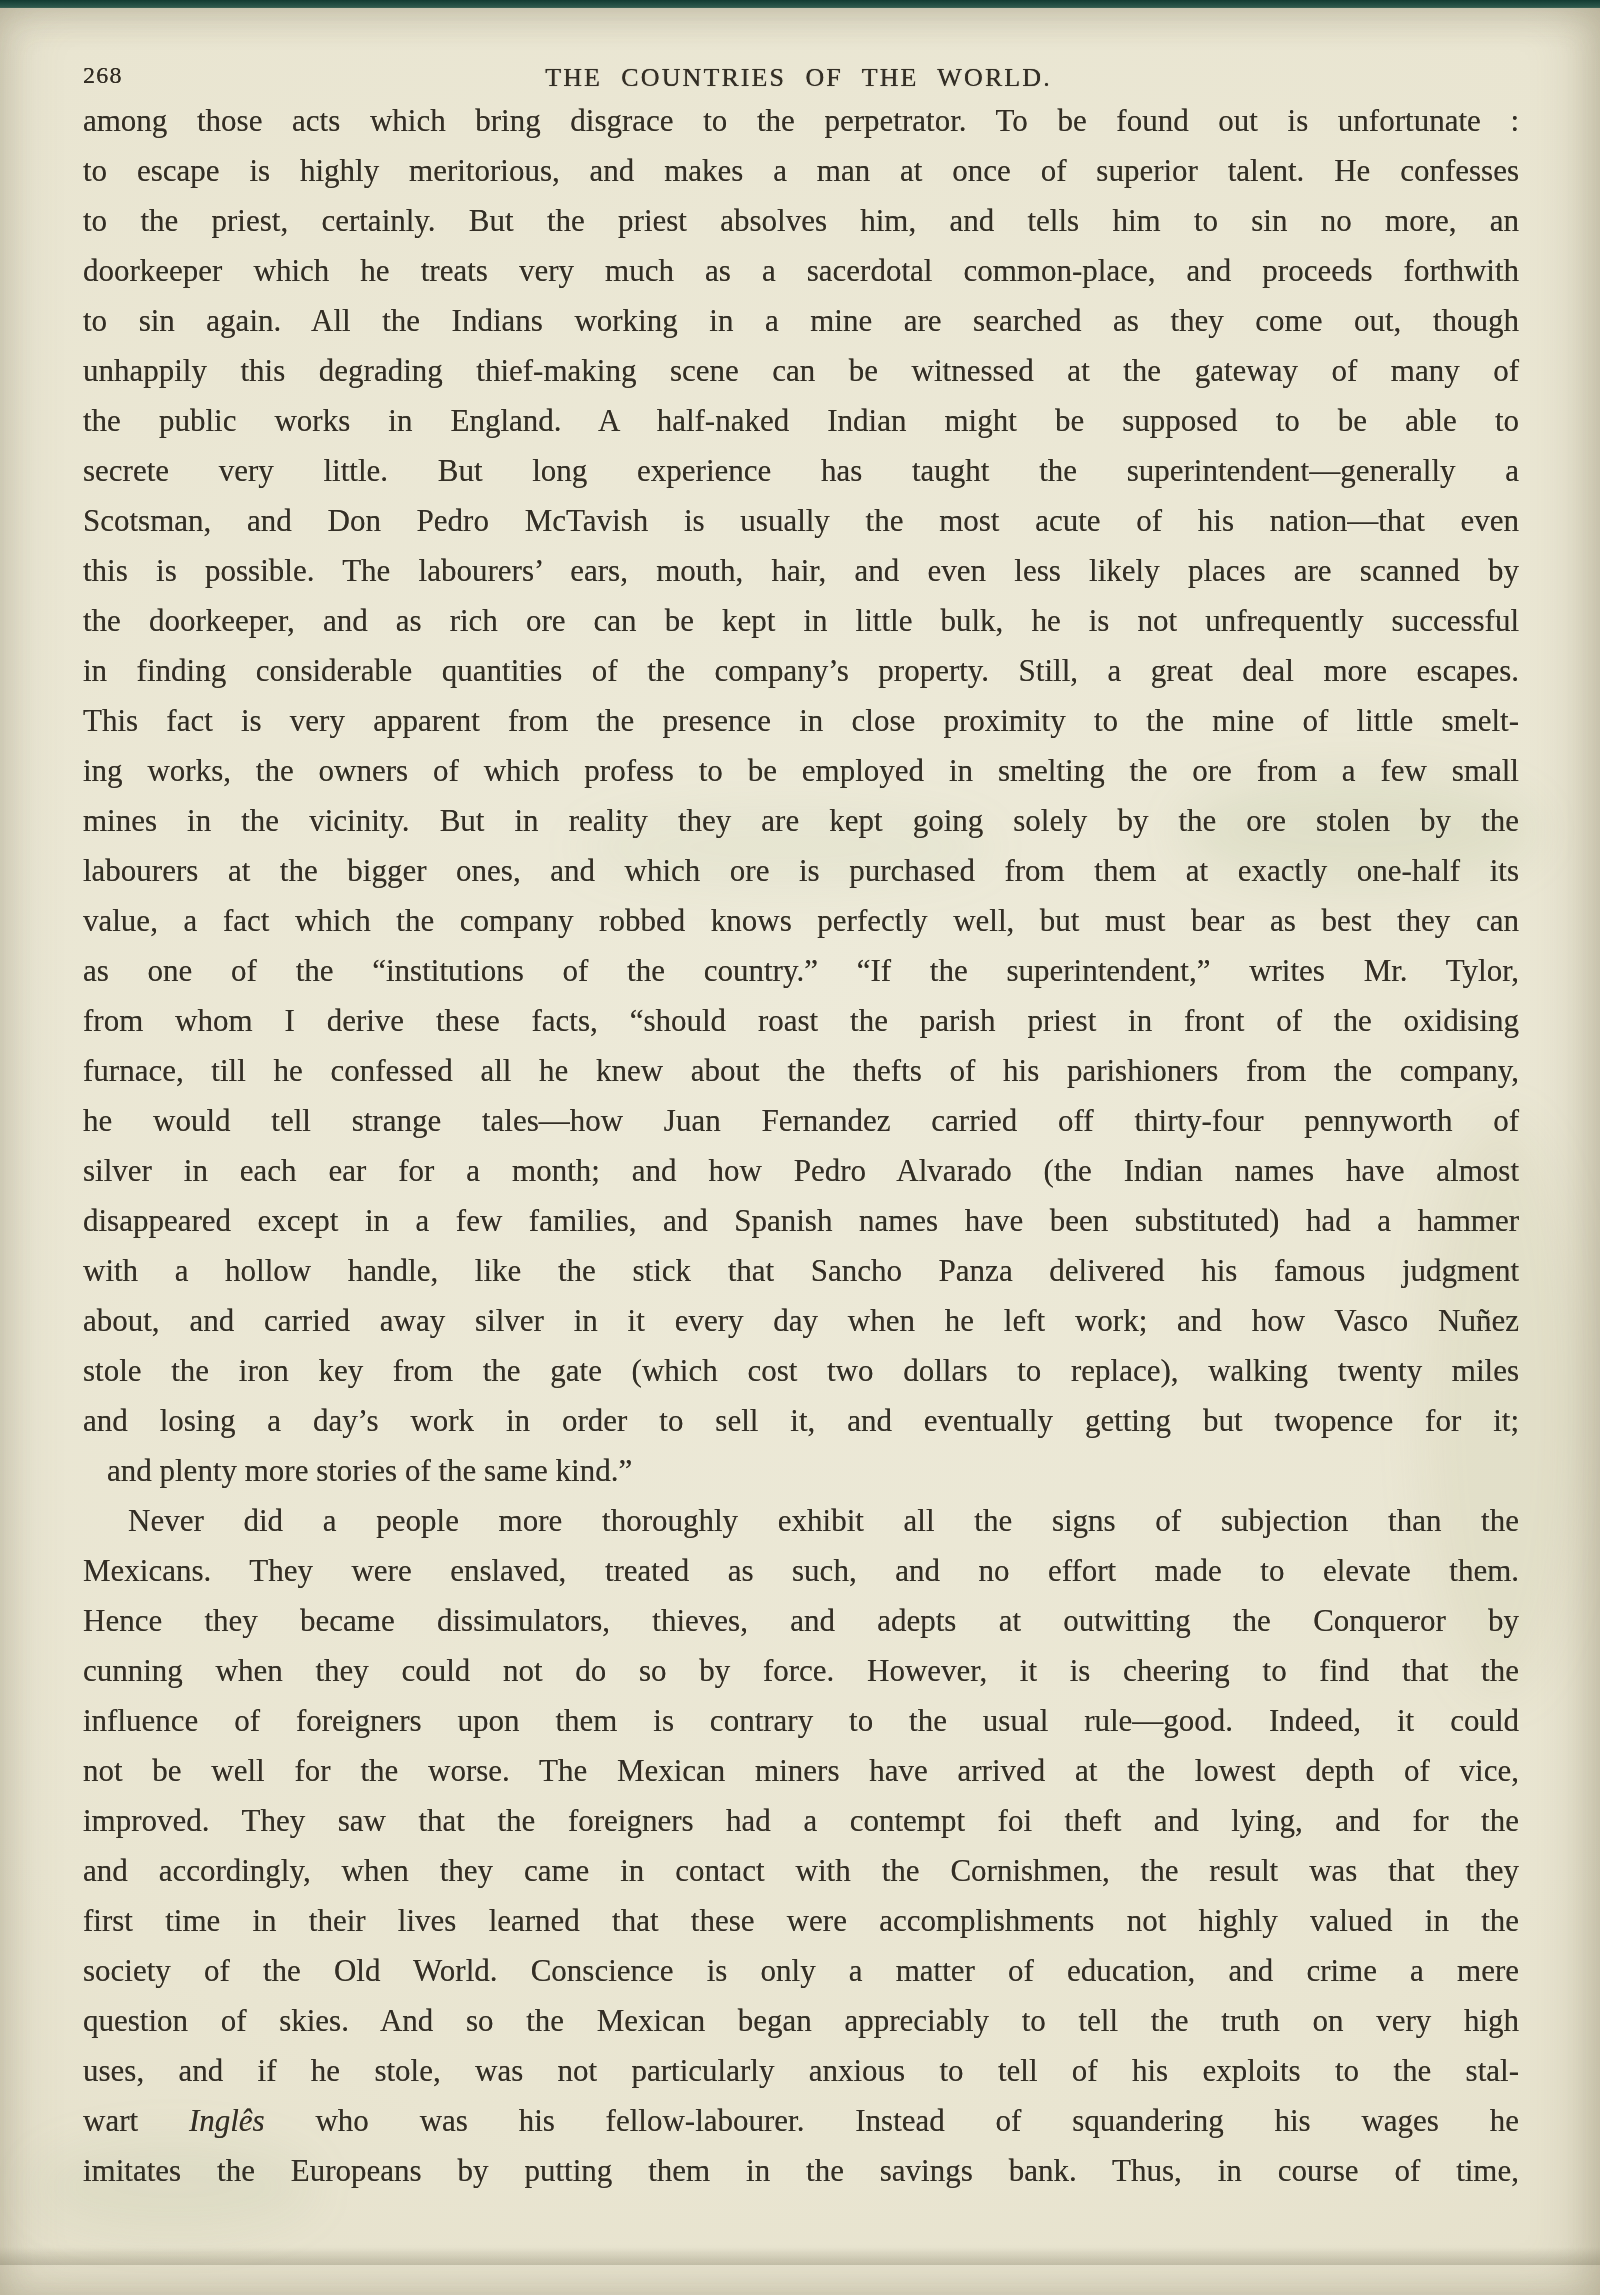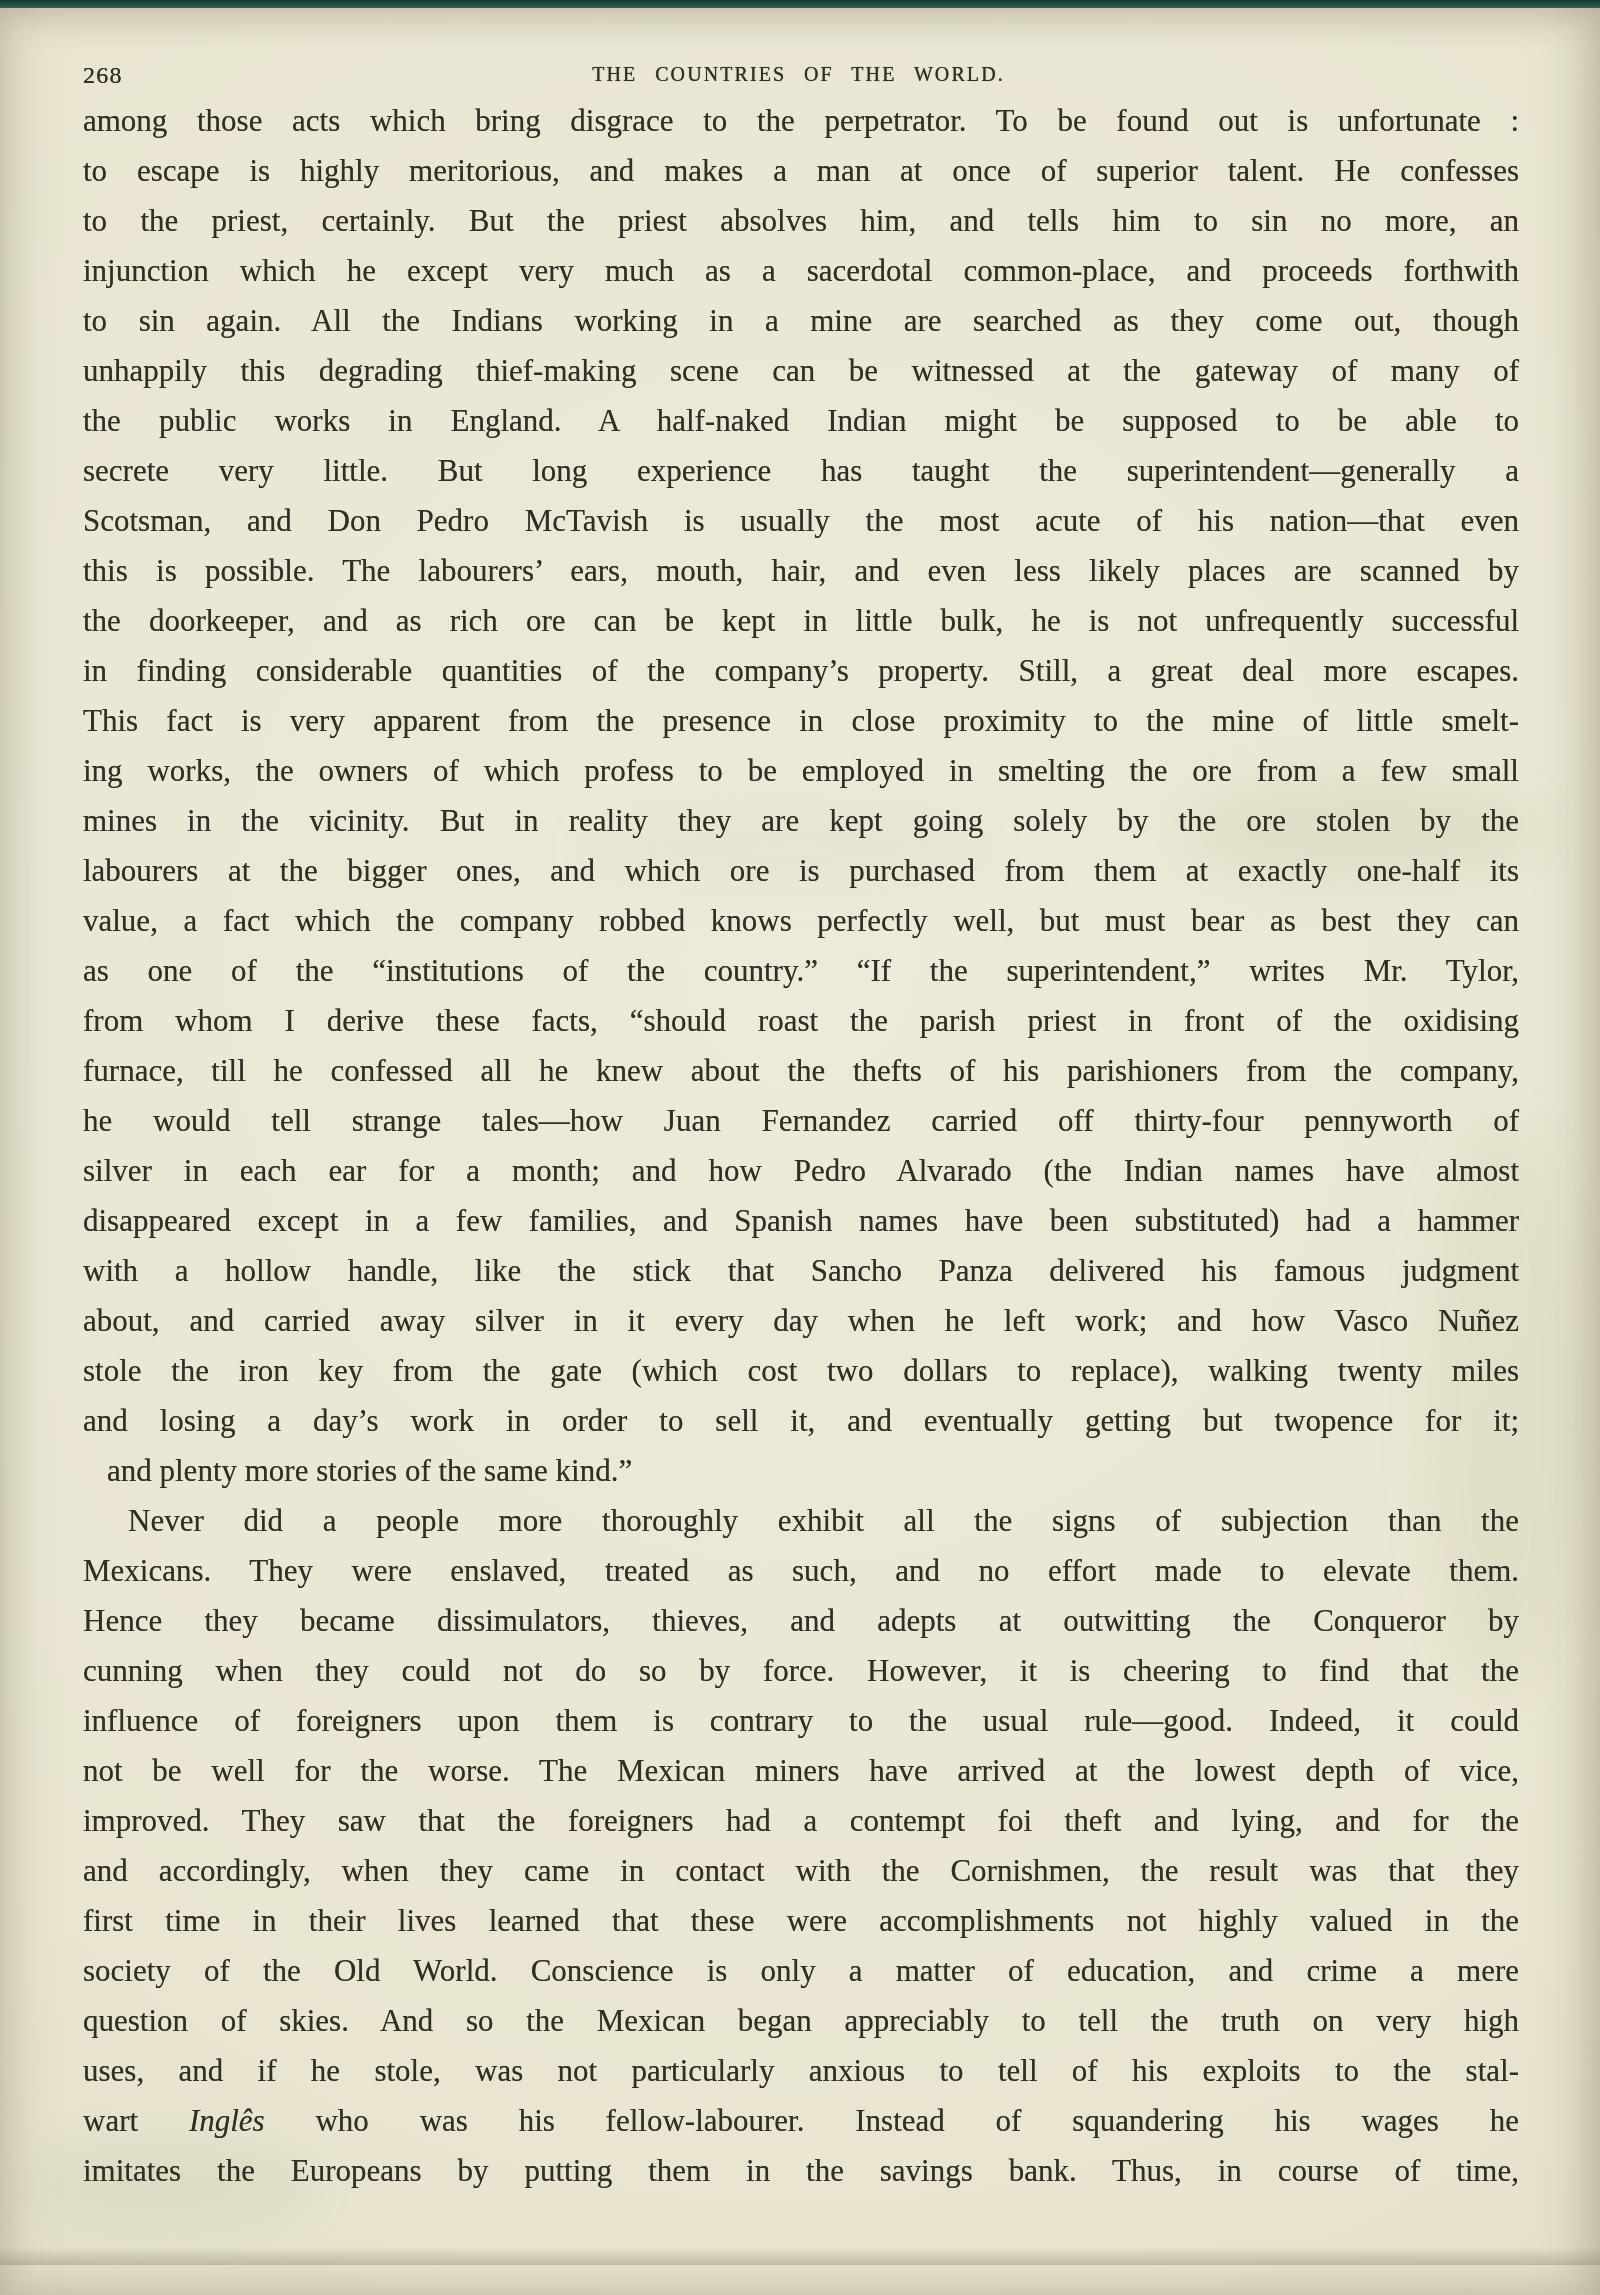--- a/index.html
+++ b/index.html
@@ -42,21 +42,21 @@
   
   .header-row { position: absolute; top: 60px; left: 83px; right: 86px; height: 35px; }
   .page-number {
     position: absolute; left: 0; top: 1.7px;
     font-size: 24px; letter-spacing: 1.2px;
     text-shadow: 0 0 0.5px currentColor;
   }
   .running-title {
     position: absolute; left: 0; right: 0; top: 3.3px;
     text-align: center;
-    font-size: 20px; letter-spacing: 2.1px; word-spacing: 10.7px;
+    font-size: 26px; letter-spacing: 2.1px; word-spacing: 10.7px;
     text-shadow: 0 0 0.7px currentColor;
   }
 
   
   .text-block {
     position: absolute; left: 83px; top: 96px; width: 1436px;
     font-size: 31px; line-height: 50px;
     text-shadow: 0 0 0.4px rgba(51,46,37,0.65);
   }
   .line { text-align: justify; text-align-last: justify; }
@@ -77,21 +77,21 @@
   <div class="header-row">
     <span class="page-number">268</span>
     <span class="running-title">THE COUNTRIES OF THE WORLD.</span>
   </div>
 
   <div class="text-block">
 
     <div class="line">among those acts which bring disgrace to the perpetrator.  To be found out is unfortunate :</div>
     <div class="line">to escape is highly meritorious, and makes a man at once of superior talent.  He confesses</div>
     <div class="line">to the priest, certainly.  But the priest absolves him, and tells him to sin no more, an</div>
-    <div class="line">injunction which he except very much as a sacerdotal common-place, and proceeds forthwith</div>
+    <div class="line">doorkeeper which he treats very much as a sacerdotal common-place, and proceeds forthwith</div>
     <div class="line">to sin again.  All the Indians working in a mine are searched as they come out, though</div>
     <div class="line">unhappily this degrading thief-making scene can be witnessed at the gateway of many of</div>
     <div class="line">the public works in England.  A half-naked Indian might be supposed to be able to</div>
     <div class="line">secrete very little.  But long experience has taught the superintendent—generally a</div>
     <div class="line">Scotsman, and Don Pedro McTavish is usually the most acute of his nation—that even</div>
     <div class="line">this is possible.  The labourers’ ears, mouth, hair, and even less likely places are scanned by</div>
     <div class="line">the doorkeeper, and as rich ore can be kept in little bulk, he is not unfrequently successful</div>
     <div class="line">in finding considerable quantities of the company’s property.  Still, a great deal more escapes.</div>
     <div class="line">This fact is very apparent from the presence in close proximity to the mine of little smelt-</div>
     <div class="line">ing works, the owners of which profess to be employed in smelting the ore from a few small</div>

